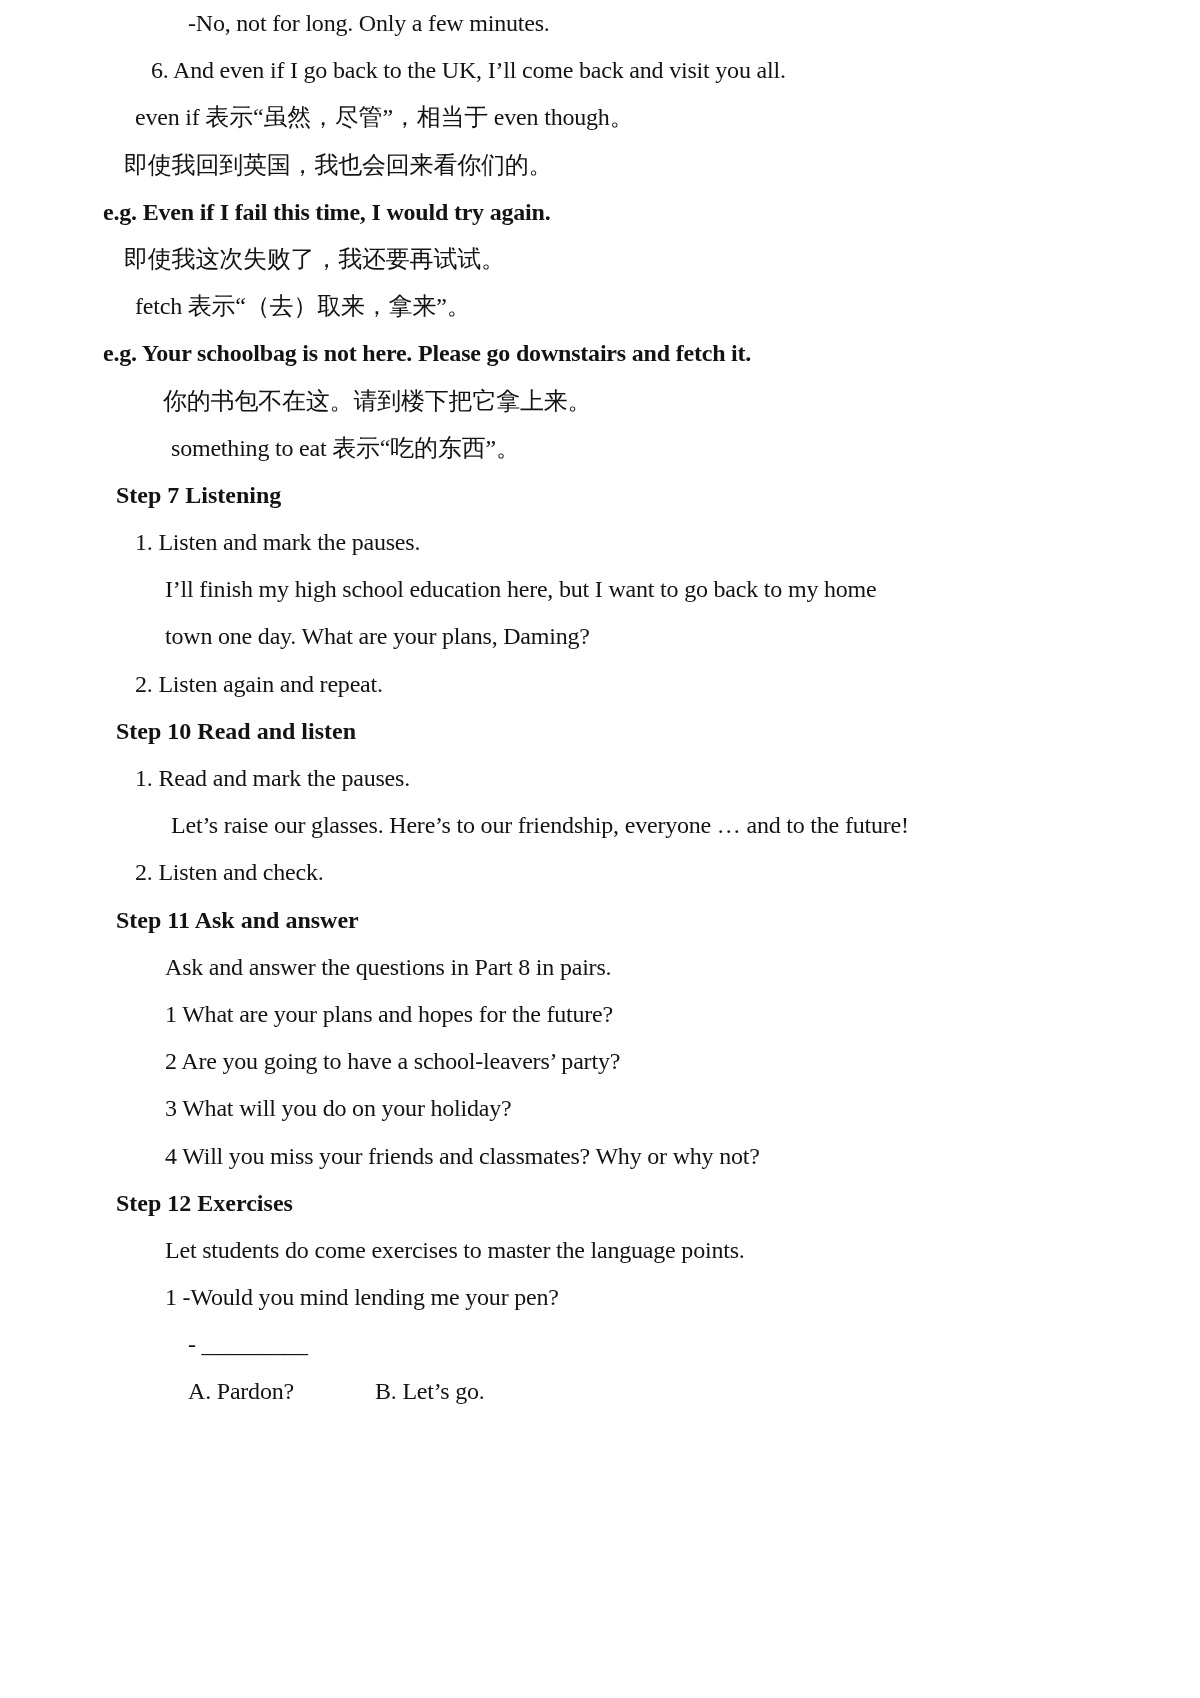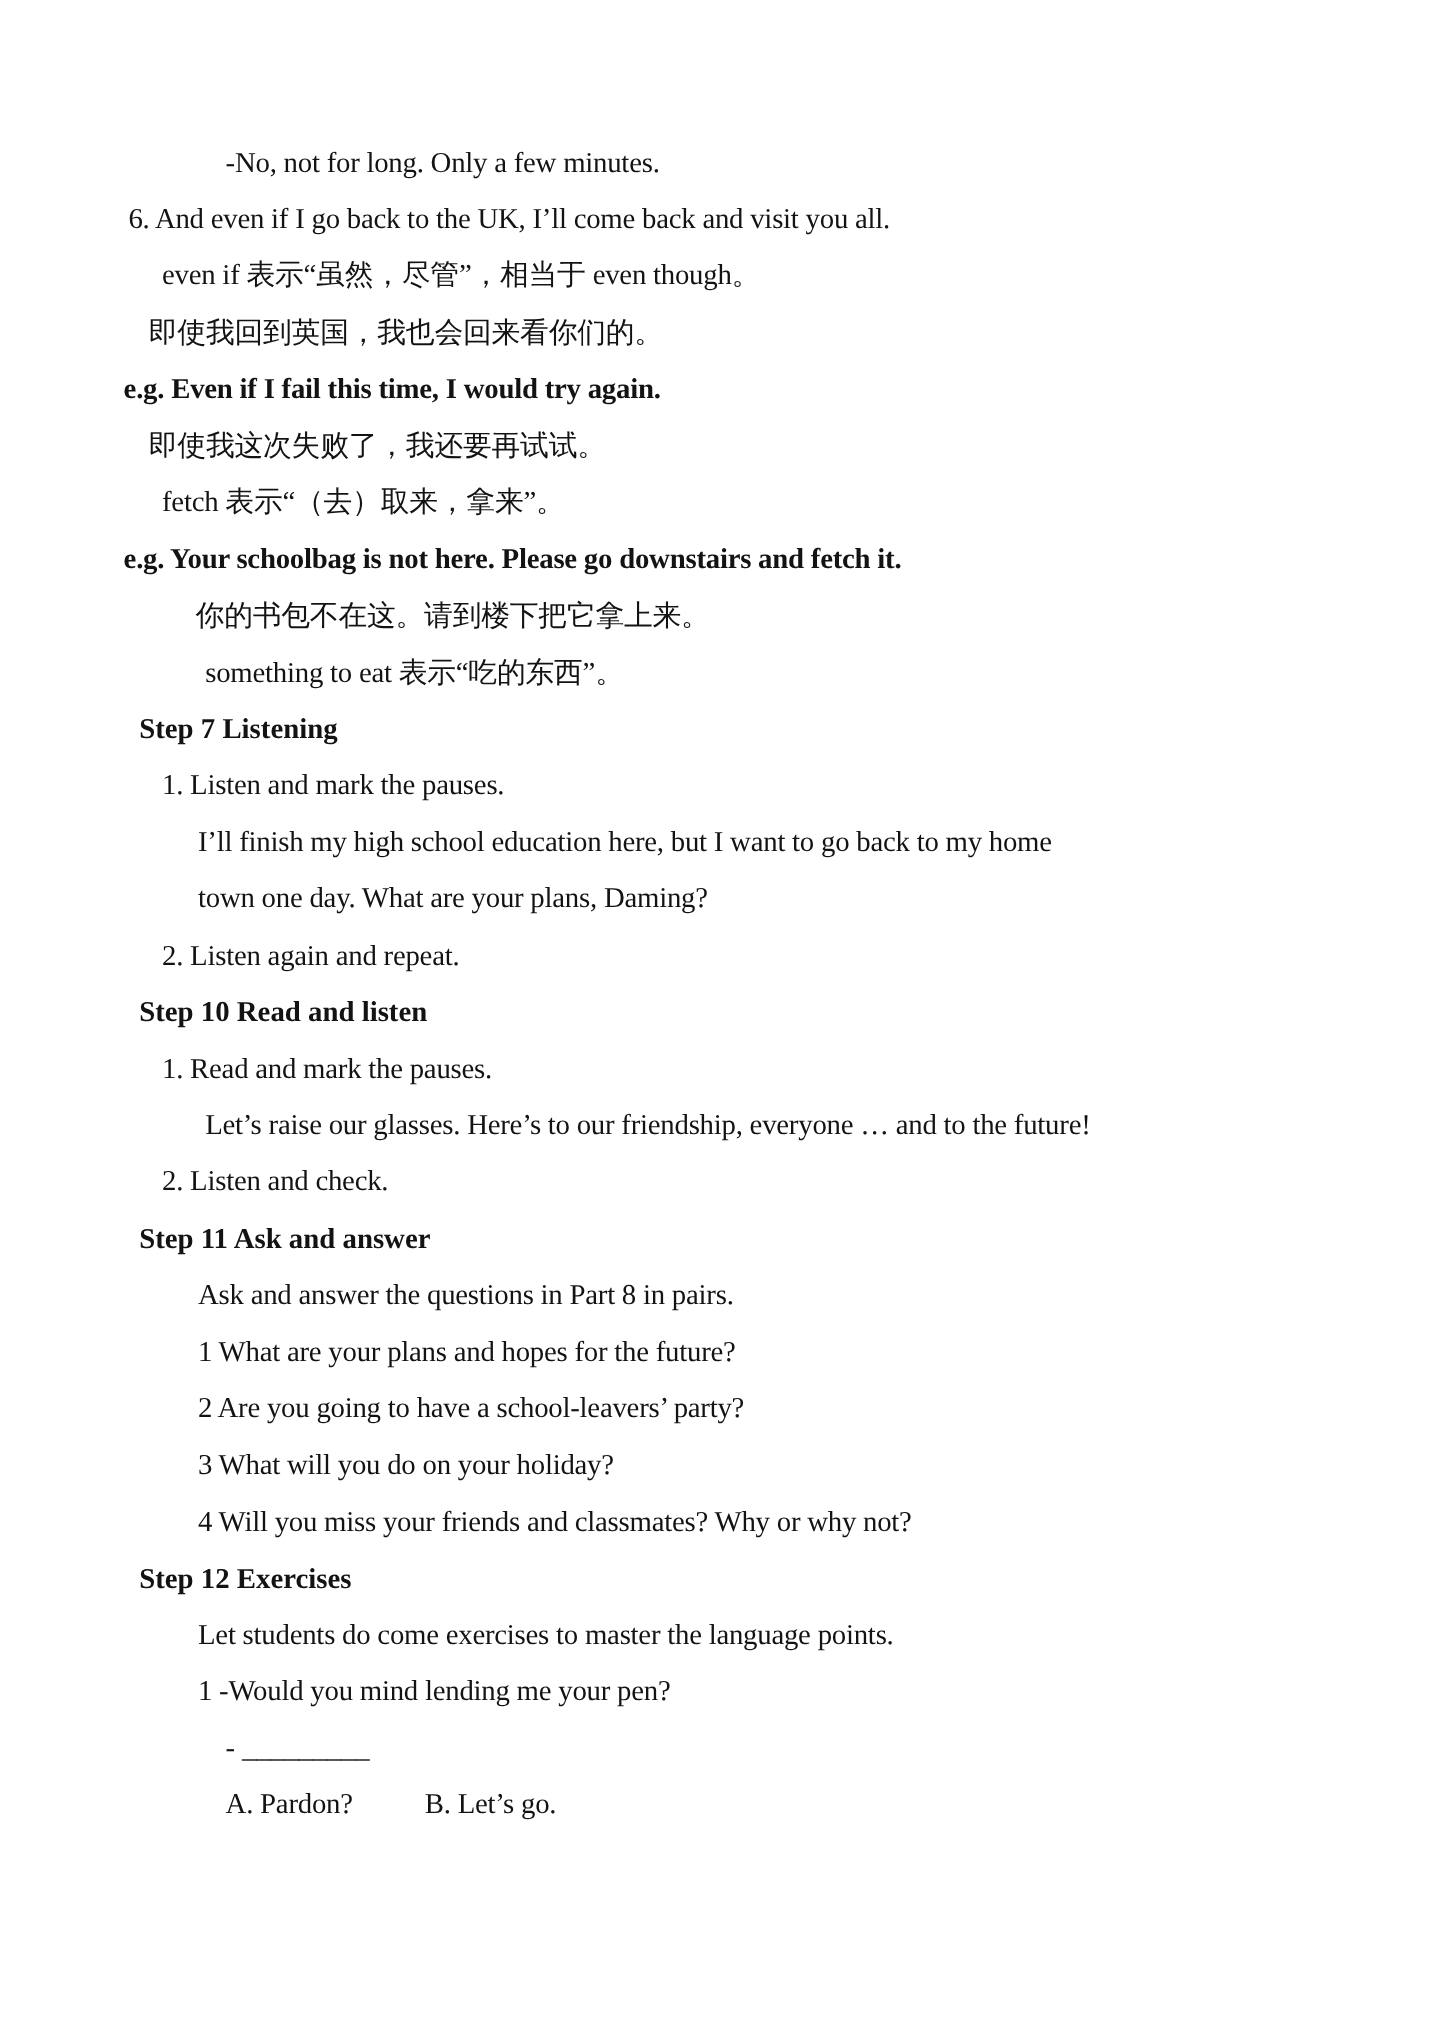--- a/index.html
+++ b/index.html
@@ -8,46 +8,45 @@
   }
   body {
     width: 1200px;
     height: 1698px;
     background: #ffffff;
     font-family: "Liberation Serif", "DejaVu Serif", serif;
     color: #131313;
     overflow: hidden;
   }
   .doc-page {
-    padding-top: 113px;
     width: 1200px;
     box-sizing: border-box;
   }
   .doc-line {
     height: 47.2px;
     line-height: 47.2px;
     font-size: 24px;
     white-space: pre;
     letter-spacing: -0.2px;
   }
   .doc-line.bold {
     font-weight: bold;
     letter-spacing: 0;
   }
   
   .ind-0 { padding-left: 103px; font-weight: bold; }  
-  .ind-1 { padding-left: 107px; }  
+  .ind-1 { padding-left: 107px; margin-left: 44px; }  
   .ind-2 { padding-left: 116px; }  
   .ind-3 { padding-left: 124px; }  
   .ind-4 { padding-left: 135px; }  
   .ind-5 { padding-left: 163px; }  
   .ind-6 { padding-left: 165px; }  
   .ind-7 { padding-left: 171px; }  
   .ind-8 { padding-left: 188px; }  
-  .col2 { margin-left: 60px; }
+  .col2 { margin-left: 81px; }
 </style>
 </head>
 <body>
 
 <div class="doc-page">
     <div class="doc-line ind-8">-No, not for long. Only a few minutes.</div>
     <div class="doc-line ind-1">6. And even if I go back to the UK, I’ll come back and visit you all.</div>
     <div class="doc-line ind-4">even if 表示“虽然，尽管”，相当于 even though。</div>
     <div class="doc-line ind-3">即使我回到英国，我也会回来看你们的。</div>
     <div class="doc-line ind-0">e.g. Even if I fail this time, I would try again.</div>

